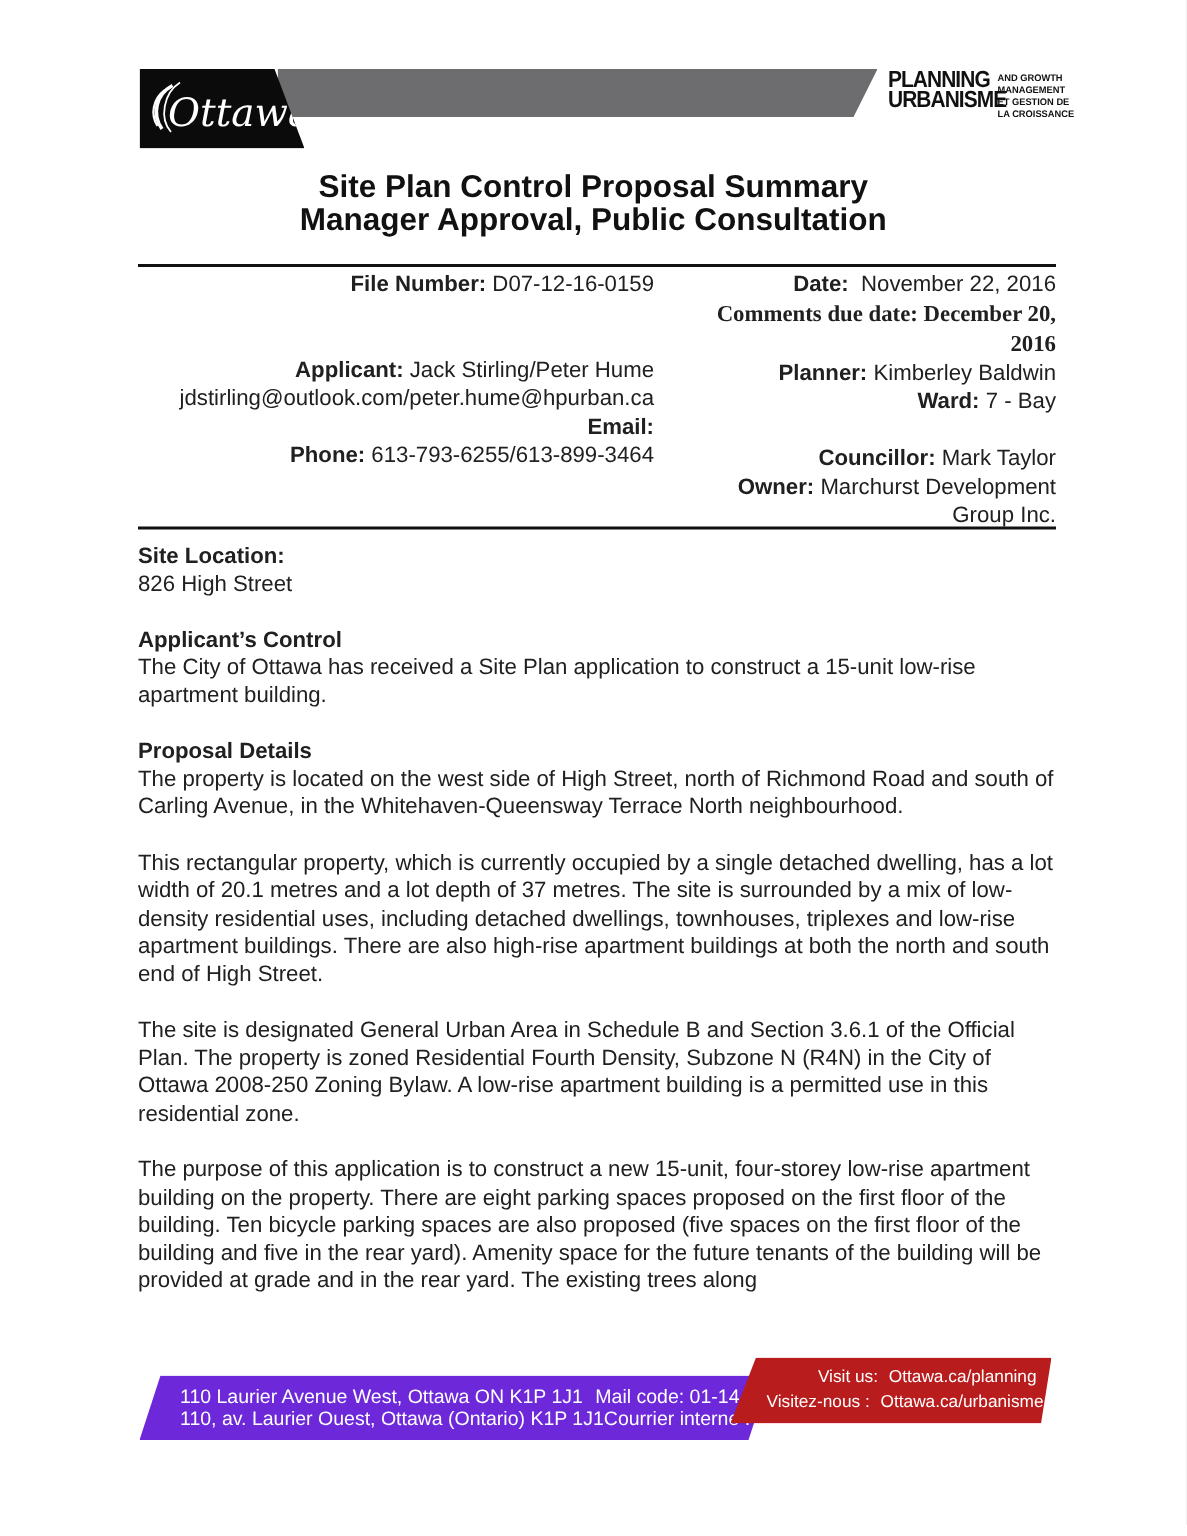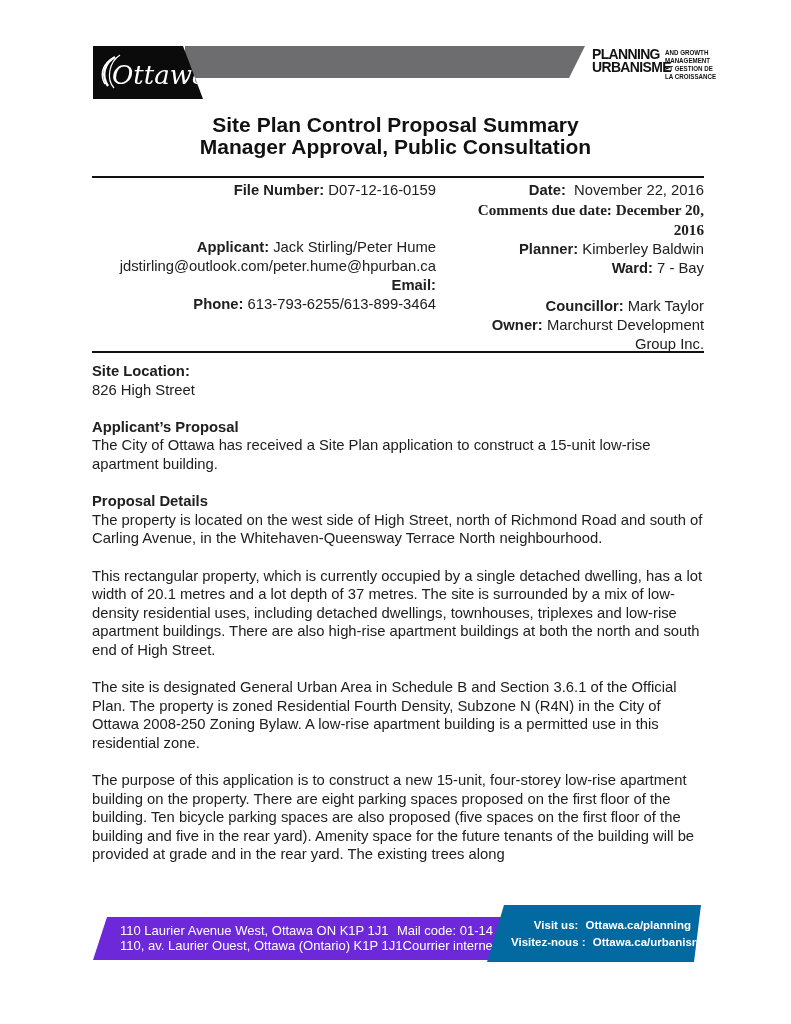--- a/index.html
+++ b/index.html
@@ -40,24 +40,24 @@
   .bh{font-weight:bold;}
 
   
   .ftr-gray{position:absolute;left:93px;top:917px;width:420px;height:43px;background:#6d28d9;color:#fff;
             clip-path:polygon(14px 0,100% 0,calc(100% - 14px) 100%,0 100%);
             display:flex;flex-direction:column;justify-content:center;gap:3px;
             padding:0 20px 0 27px;box-sizing:border-box;font-size:13px;}
   .ftr-row{display:flex;line-height:12px;white-space:nowrap;}
   .ftr-addr{flex:1;text-align:left;}
   .ftr-code{text-align:right;}
-  .ftr-black{position:absolute;left:487px;top:905px;width:214px;height:57px;background:#0369a1;color:#fff;
+  .ftr-black{position:absolute;left:487px;top:905px;width:214px;height:44px;background:#b91c1c;color:#fff;
              clip-path:polygon(17px 0,100% 0,calc(100% - 7px) 100%,0 100%);
              display:flex;flex-direction:column;justify-content:center;gap:4px;
-             padding:0 10px 0 24px;box-sizing:border-box;text-align:right;font-size:11.5px;font-weight:bold;}
+             padding:0 10px 0 24px;box-sizing:border-box;text-align:right;font-size:11.5px;font-weight:normal;}
   .visit-row{line-height:13px;white-space:nowrap;}
   .visit-url{display:inline-block;margin-left:4px;}
 </style>
 </head>
 <body>
 
 <div class="page">
 
   <div class="hdr-gray"></div>
   <div class="hdr-black">
@@ -110,21 +110,21 @@
     </div>
   </div>
   <div class="rule rule-bottom"></div>
 
   <div class="bodytext">
     <p class="first">
       <span class="bh">Site Location:</span><br>
       <span>826 High Street</span>
     </p>
     <p>
-      <span class="bh">Applicant’s Proposal</span><br>
+      <span class="bh">Applicant’s Control</span><br>
       <span>The City of Ottawa has received a Site Plan application to construct a 15-unit low-rise apartment building.</span>
     </p>
     <p>
       <span class="bh">Proposal Details</span><br>
       <span>The property is located on the west side of High Street, north of Richmond Road and south of Carling Avenue, in the Whitehaven-Queensway Terrace North neighbourhood.</span>
     </p>
     <p>This rectangular property, which is currently occupied by a single detached dwelling, has a lot width of 20.1 metres and a lot depth of 37 metres. The site is surrounded by a mix of low-density residential uses, including detached dwellings, townhouses, triplexes and low-rise apartment buildings. There are also high-rise apartment buildings at both the north and south end of High Street.</p>
     <p>The site is designated General Urban Area in Schedule B and Section 3.6.1 of the Official Plan. The property is zoned Residential Fourth Density, Subzone N (R4N) in the City of Ottawa 2008-250 Zoning Bylaw. A low-rise apartment building is a permitted use in this residential zone.</p>
     <p>The purpose of this application is to construct a new 15-unit, four-storey low-rise apartment building on the property. There are eight parking spaces proposed on the first floor of the building. Ten bicycle parking spaces are also proposed (five spaces on the first floor of the building and five in the rear yard). Amenity space for the future tenants of the building will be provided at grade and in the rear yard. The existing trees along</p>
   </div>

